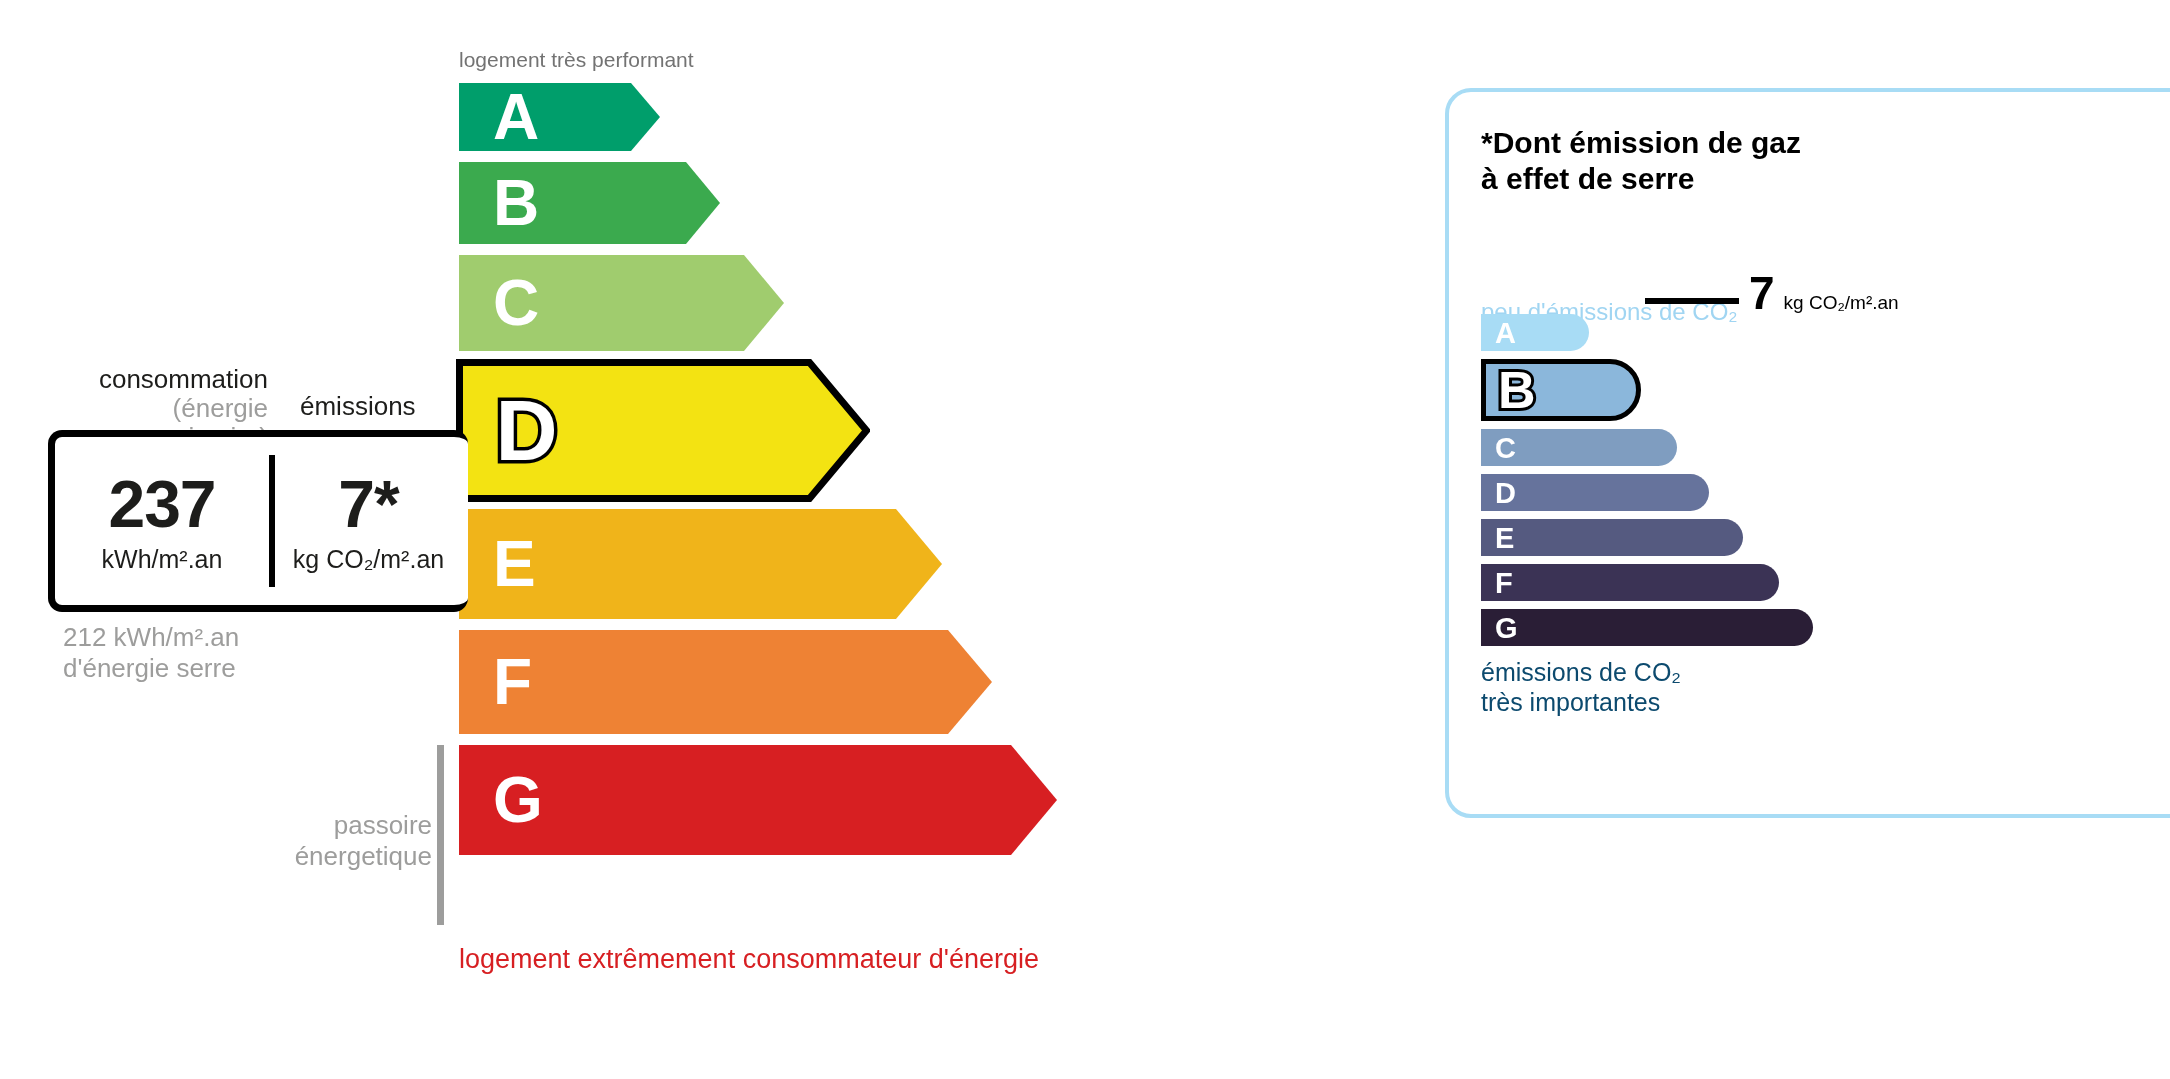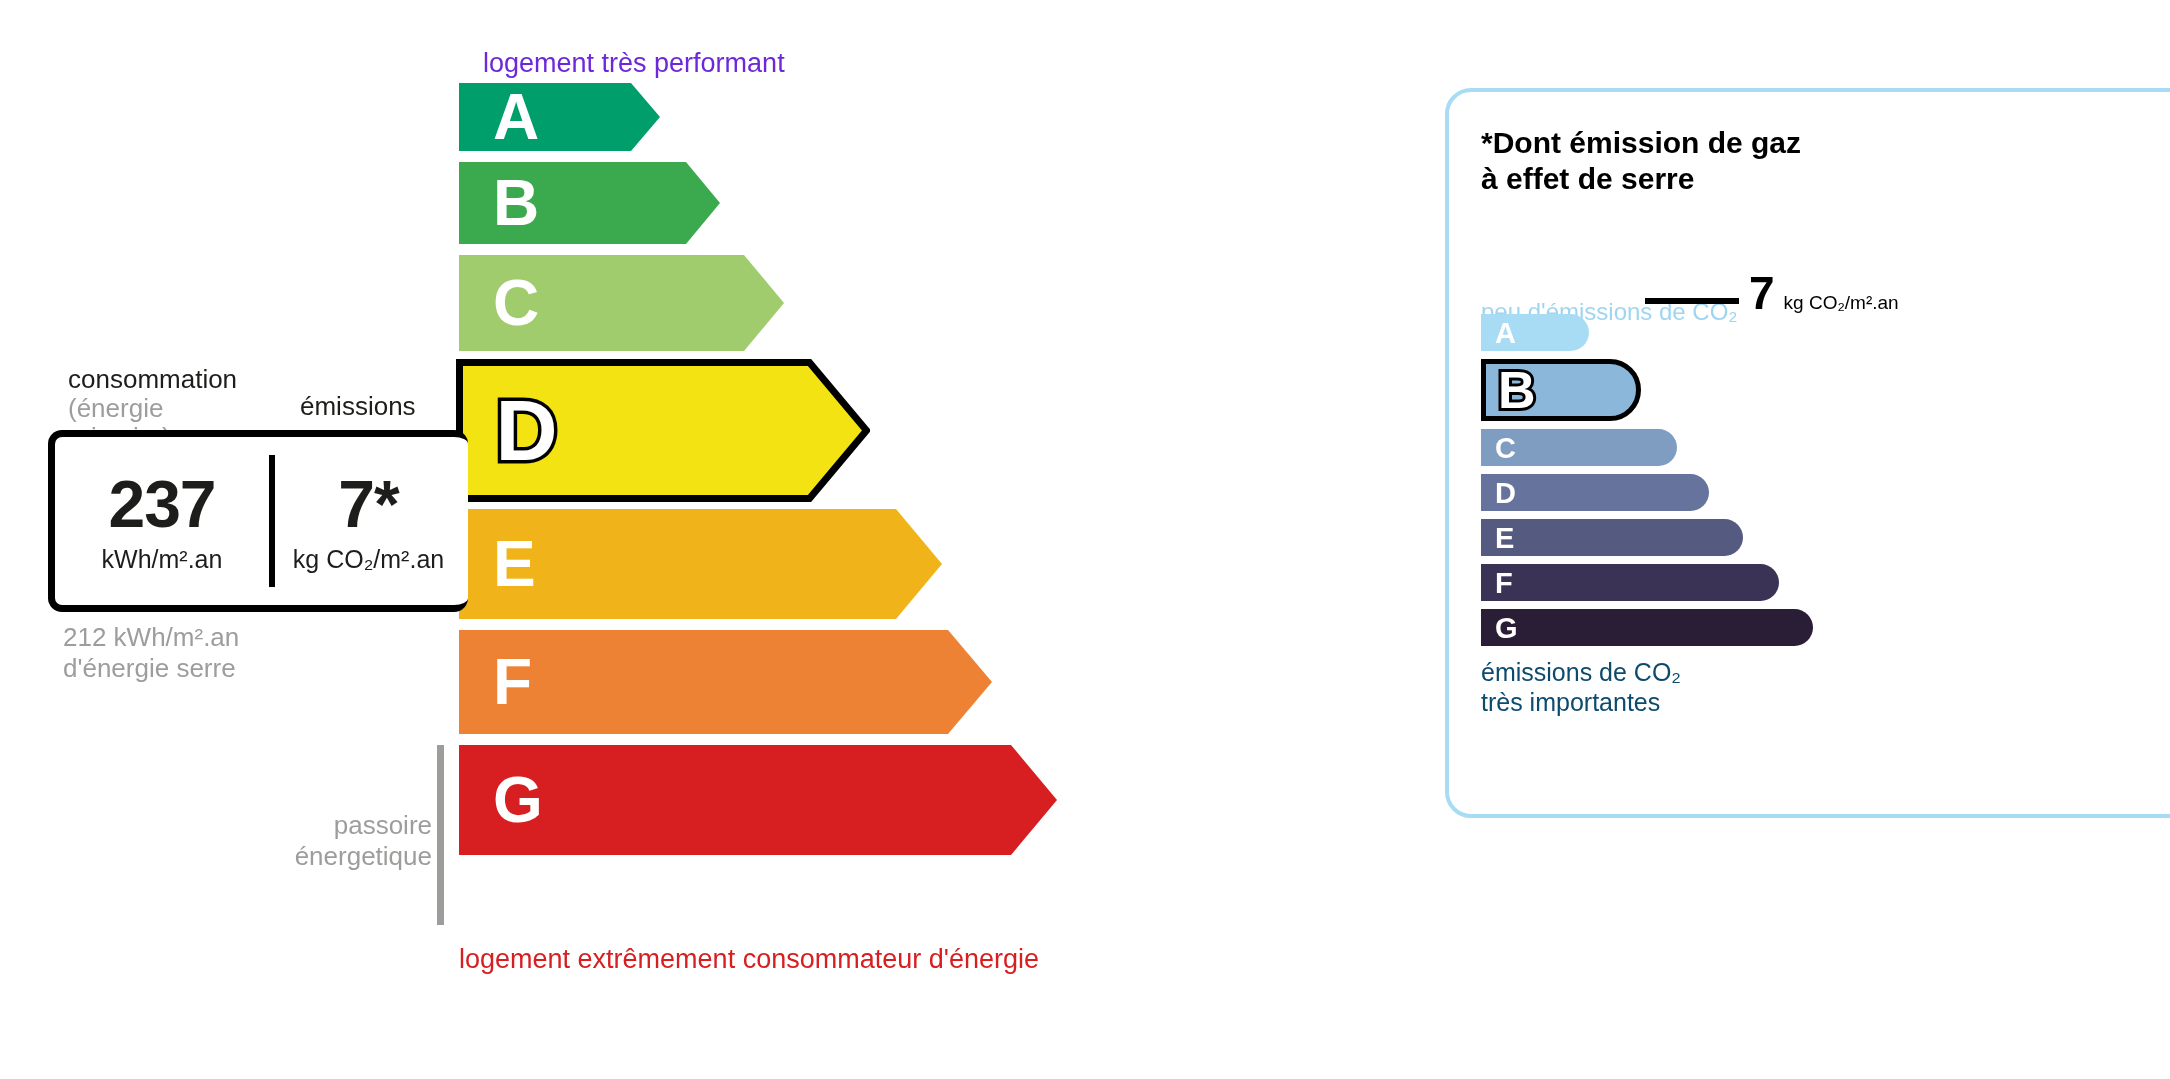--- a/index.html
+++ b/index.html
@@ -20,24 +20,24 @@
   #dpe-panel {
     position: absolute;
     left: 0;
     top: 0;
     width: 1400px;
     height: 1079px;
   }
 
   .top-caption {
     position: absolute;
-    left: 483px;
+    left: 459px;
     top: 48px;
-    font-size: 27px;
-    color: #6d28d9;
+    font-size: 21px;
+    color: #737373;
     white-space: nowrap;
   }
 
   .bottom-caption {
     position: absolute;
     left: 459px;
     top: 944px;
     font-size: 27px;
     color: #D71F22;
     white-space: nowrap;
@@ -111,21 +111,21 @@
     bottom: 18px;
     width: 6px;
     background: #000000;
   }
 
   .label-consommation {
     position: absolute;
     left: 68px;
     top: 365px;
     width: 200px;
-    text-align: left;
+    text-align: right;
     font-size: 26px;
     line-height: 1.12;
   }
   .label-consommation .sub { color: #9d9d9c; }
 
   .label-emissions {
     position: absolute;
     left: 300px;
     top: 392px;
     font-size: 26px;

